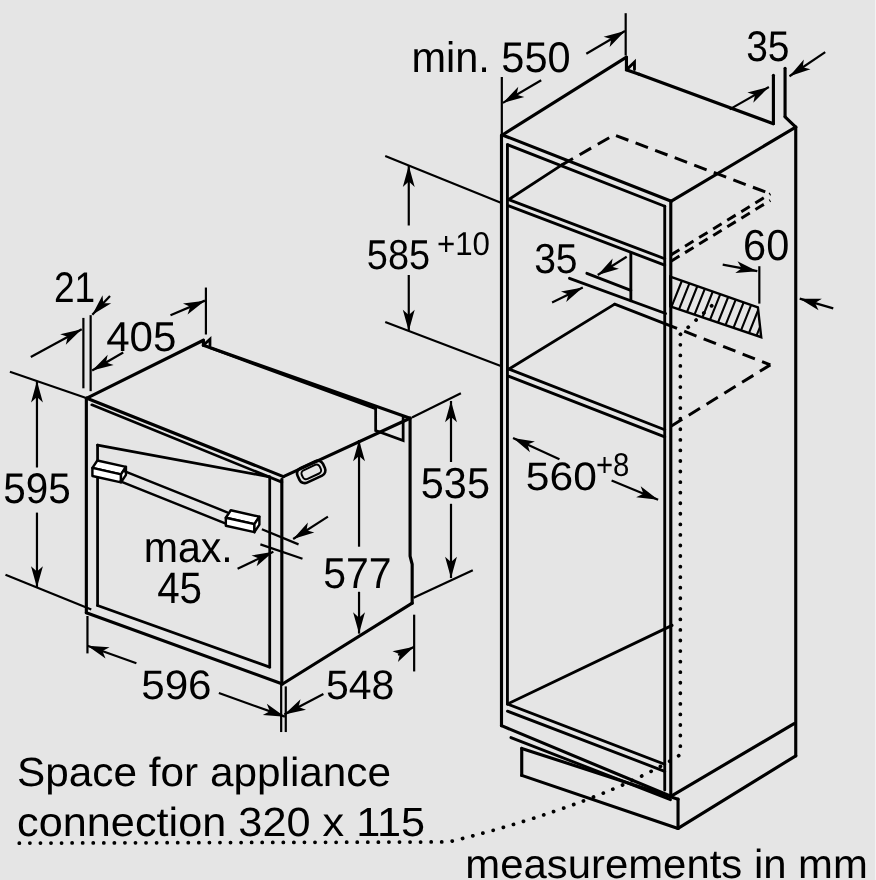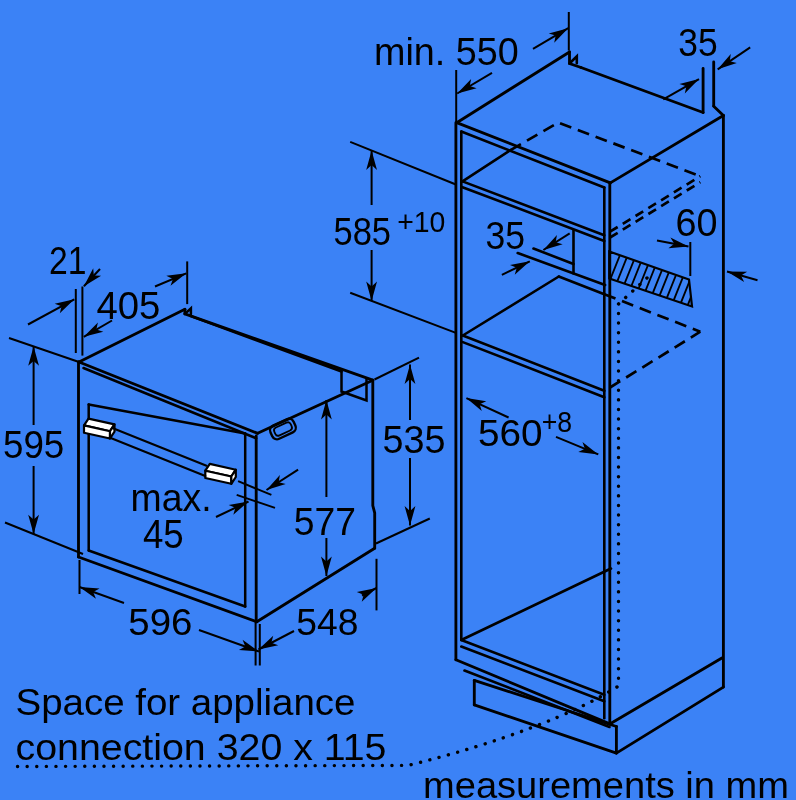--- a/index.html
+++ b/index.html
@@ -1,16 +1,16 @@
 <!DOCTYPE html>
 <html><head>
 <meta charset="utf-8">
 <style>
 html,body{margin:0;padding:0;background:#fff;}
-#wrap{width:796px;height:800px;position:relative;background:#3b82f6;overflow:hidden;}
+#wrap{width:796px;height:800px;position:relative;background:#e5e5e5;overflow:hidden;}
 svg{display:block;}
 text{font-family:"Liberation Sans",sans-serif;fill:#000;}
 </style>
 </head>
 <body>
 <div id="wrap">
 <svg width="796" height="800" viewBox="0 0 796 800">
 <defs>
 <marker id="ah" viewBox="0 0 21 12" refX="20" refY="6" markerWidth="21" markerHeight="12" markerUnits="userSpaceOnUse" orient="auto">
 <path d="M20,6 L0.6,0.6 L5.5,6 L0.6,11.4 Z" fill="#000"></path>

